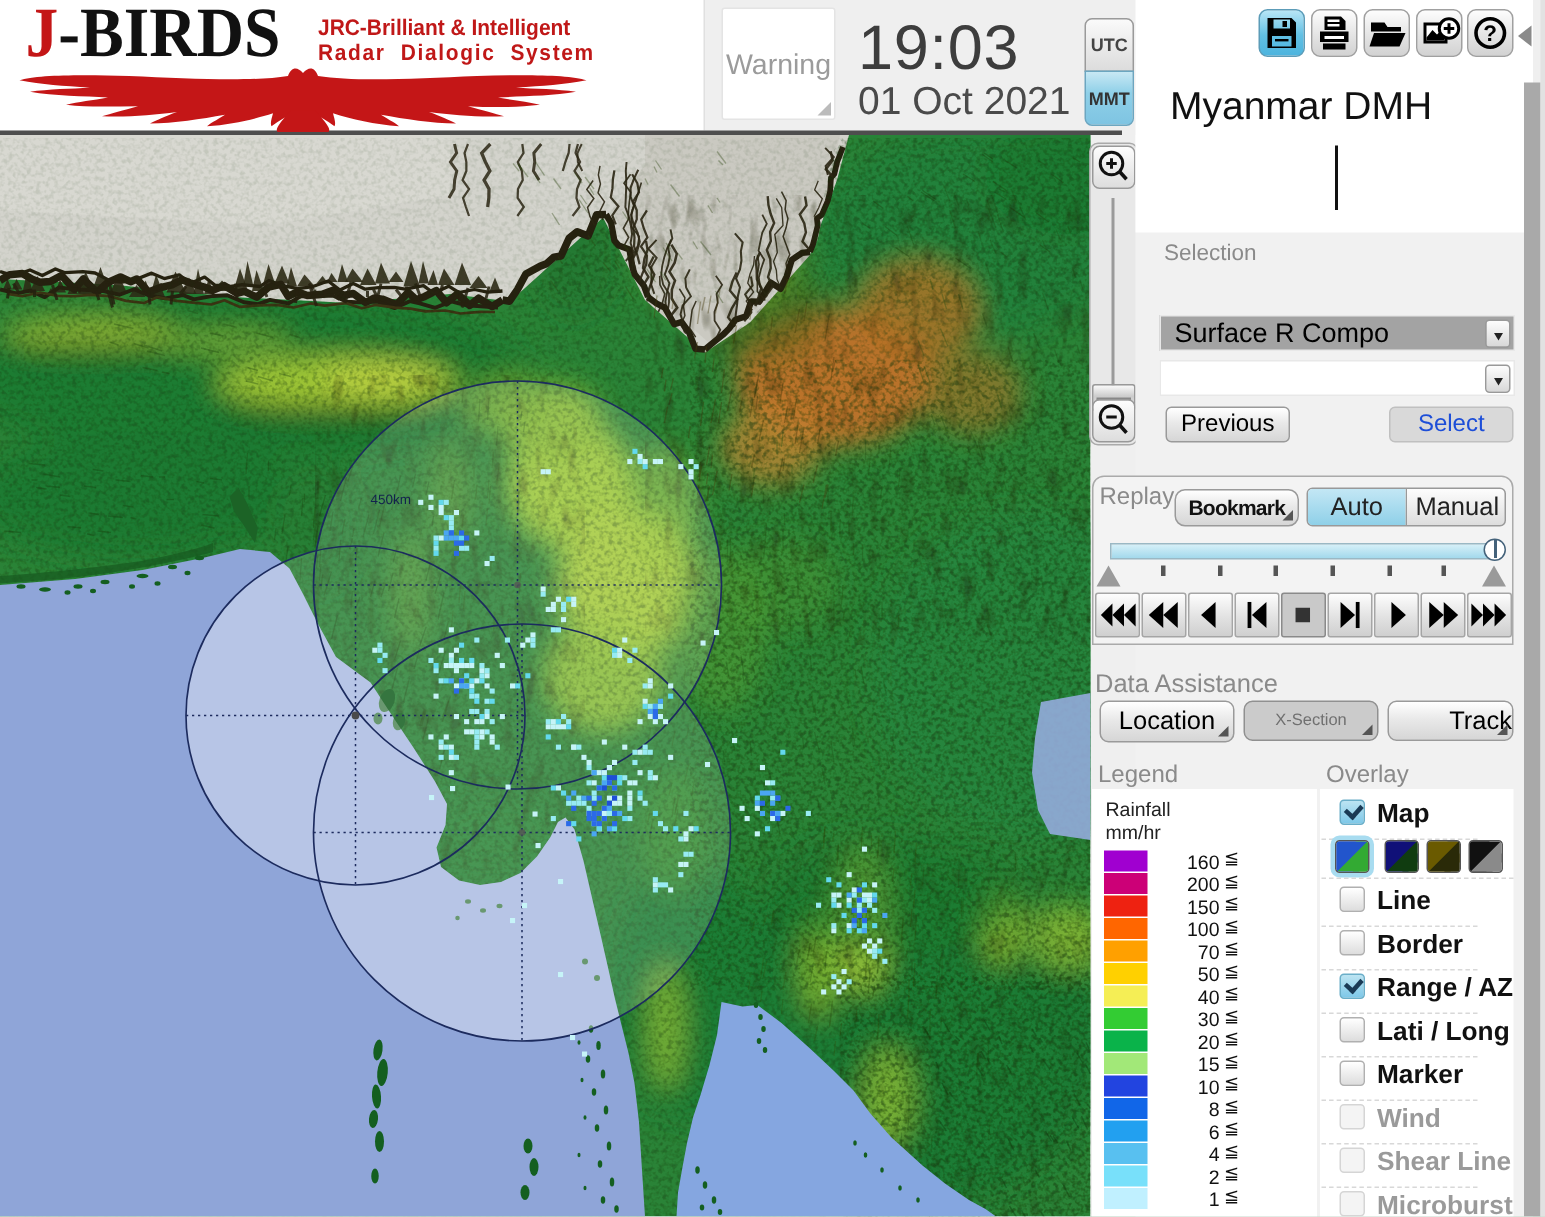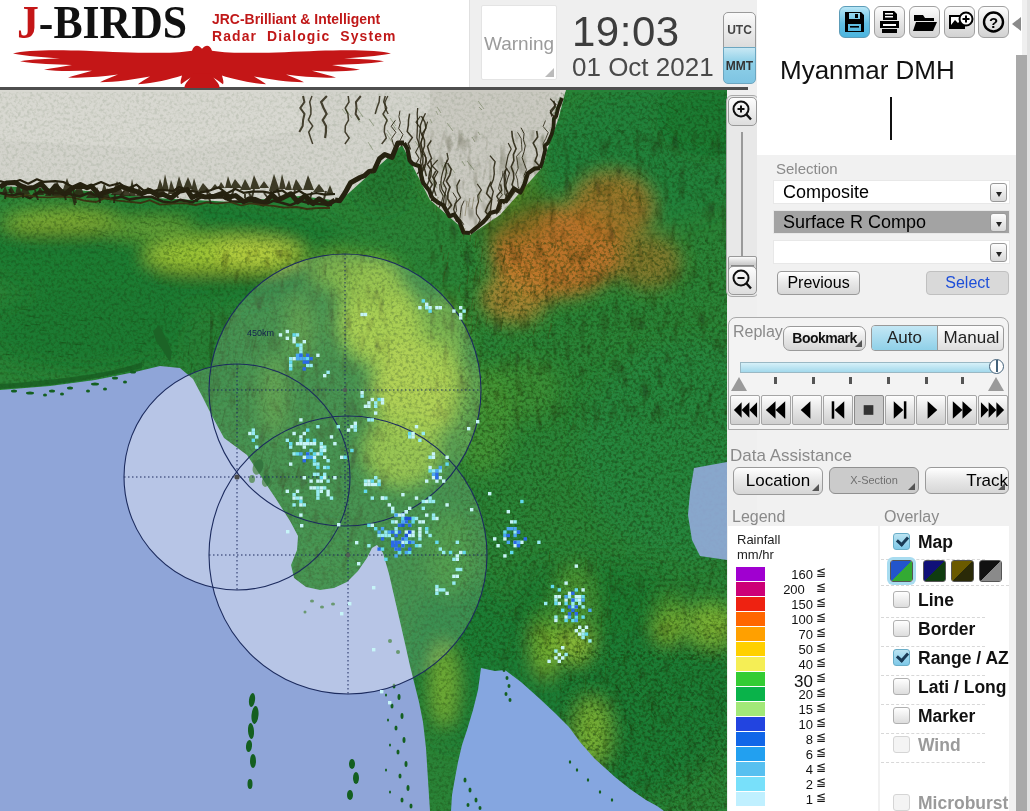--- a/index.html
+++ b/index.html
@@ -1394,24 +1394,20 @@
           <line x1="17.5" y1="16.5" x2="22" y2="21.5" stroke="#111" stroke-width="2.4"></line>
         </svg>
  </div>
 </div>
 
 <div class="abs" style="left:757px;top:90px;width:265px;height:721px;background:#f1f1f1"></div>
 <div class="abs" style="left:757px;top:90px;width:265px;height:65px;background:#fff"></div>
 <div class="abs" style="left:775px;top:93px;width:234px;height:47px;background:#fff"></div>
 <div class="abs" style="left:890px;top:97px;width:1.5px;height:43px;background:#111"></div>
 <div class="abs" style="left:776px;top:160px;font-size:15px;color:#8a8a8a">Selection</div>
-<div class="abs" style="left:773px;top:180px;width:237px;height:24px;background:#fff;border:1px solid #e8e8e8">
-      <span style="position:absolute;left:9px;top:1px;font-size:18px;color:#000">Composite</span>
-      <span class="ddbtn"></span>
-    </div>
 <div class="abs" style="left:773px;top:210px;width:237px;height:24px;background:#a3a3a3;border:1px solid #e8e8e8">
       <span style="position:absolute;left:9px;top:1px;font-size:18px;color:#000">Surface R Compo</span>
       <span class="ddbtn"></span>
     </div>
 <div class="abs" style="left:773px;top:240px;width:237px;height:24px;background:#fff;border:1px solid #e8e8e8">
       <span class="ddbtn"></span>
     </div>
 <div class="abs btn" style="left:777px;top:271px;width:83px;height:24px;text-align:center;font-size:16px;line-height:22px;color:#000">Previous</div>
 <div class="abs" style="left:926px;top:271px;width:83px;height:24px;background:#d9d9d9;border:1px solid #c0c0c0;border-radius:4px;text-align:center;font-size:16px;line-height:22px;color:#1d4ed8">Select</div>
 
@@ -1475,39 +1471,39 @@
 <div class="abs fold" style="left:829px;top:467px;width:90px;height:27px;background:#cbcbcb;border:1px solid #909090;border-radius:6px;text-align:center;font-size:11px;line-height:25px;color:#707070">X-Section</div>
 <div class="abs btn fold" style="left:925px;top:467px;width:84px;height:27px;border-radius:6px;text-align:right;font-size:17px;line-height:25px;color:#000">Track</div>
 
 <div class="abs" style="left:732px;top:508px;font-size:16px;color:#8a8a8a">Legend</div>
     <div class="abs" style="left:728px;top:526px;width:150px;height:285px;background:#fff"></div>
     <div class="abs" style="left:737px;top:532px;font-size:13px;color:#222;line-height:15px">Rainfall<br>mm/hr</div>
     <div class="abs" style="left:736px;top:566.5px;width:29px;height:14px;background:#a000d0"></div>
     <div class="abs" style="left:775px;top:566.5px;width:38px;text-align:right;font-size:13px;color:#111">160</div>
     <div class="abs" style="left:816px;top:564.5px;font-size:12px;color:#111">≦</div>
     <div class="abs" style="left:736px;top:581.5px;width:29px;height:14px;background:#cc0077"></div>
-    <div class="abs" style="left:775px;top:581.5px;width:38px;text-align:center;font-size:13px;color:#111">200</div>
+    <div class="abs" style="left:775px;top:581.5px;width:38px;text-align:right;font-size:13px;color:#111">200</div>
     <div class="abs" style="left:816px;top:579.5px;font-size:12px;color:#111">≦</div>
     <div class="abs" style="left:736px;top:596.6px;width:29px;height:14px;background:#ee2211"></div>
     <div class="abs" style="left:775px;top:596.6px;width:38px;text-align:right;font-size:13px;color:#111">150</div>
     <div class="abs" style="left:816px;top:594.6px;font-size:12px;color:#111">≦</div>
     <div class="abs" style="left:736px;top:611.6px;width:29px;height:14px;background:#ff6600"></div>
     <div class="abs" style="left:775px;top:611.6px;width:38px;text-align:right;font-size:13px;color:#111">100</div>
     <div class="abs" style="left:816px;top:609.6px;font-size:12px;color:#111">≦</div>
     <div class="abs" style="left:736px;top:626.7px;width:29px;height:14px;background:#ffa000"></div>
     <div class="abs" style="left:775px;top:626.7px;width:38px;text-align:right;font-size:13px;color:#111">70</div>
     <div class="abs" style="left:816px;top:624.7px;font-size:12px;color:#111">≦</div>
     <div class="abs" style="left:736px;top:641.7px;width:29px;height:14px;background:#ffd000"></div>
     <div class="abs" style="left:775px;top:641.7px;width:38px;text-align:right;font-size:13px;color:#111">50</div>
     <div class="abs" style="left:816px;top:639.7px;font-size:12px;color:#111">≦</div>
     <div class="abs" style="left:736px;top:656.8px;width:29px;height:14px;background:#f5ee55"></div>
     <div class="abs" style="left:775px;top:656.8px;width:38px;text-align:right;font-size:13px;color:#111">40</div>
     <div class="abs" style="left:816px;top:654.8px;font-size:12px;color:#111">≦</div>
     <div class="abs" style="left:736px;top:671.8px;width:29px;height:14px;background:#33cc33"></div>
-    <div class="abs" style="left:775px;top:671.8px;width:38px;text-align:right;font-size:17px;color:#111">30</div>
+    <div class="abs" style="left:775px;top:671.8px;width:38px;text-align:right;font-size:13px;color:#111">30</div>
     <div class="abs" style="left:816px;top:669.8px;font-size:12px;color:#111">≦</div>
     <div class="abs" style="left:736px;top:686.9px;width:29px;height:14px;background:#0ab34a"></div>
     <div class="abs" style="left:775px;top:686.9px;width:38px;text-align:right;font-size:13px;color:#111">20</div>
     <div class="abs" style="left:816px;top:684.9px;font-size:12px;color:#111">≦</div>
     <div class="abs" style="left:736px;top:701.9px;width:29px;height:14px;background:#a2e878"></div>
     <div class="abs" style="left:775px;top:701.9px;width:38px;text-align:right;font-size:13px;color:#111">15</div>
     <div class="abs" style="left:816px;top:699.9px;font-size:12px;color:#111">≦</div>
     <div class="abs" style="left:736px;top:717.0px;width:29px;height:14px;background:#2244e0"></div>
     <div class="abs" style="left:775px;top:717.0px;width:38px;text-align:right;font-size:13px;color:#111">10</div>
     <div class="abs" style="left:816px;top:715.0px;font-size:12px;color:#111">≦</div>
@@ -1549,20 +1545,24 @@
       <span class="ovlabel">Lati / Long</span>
     </div>
     <div class="ovrow" style="left:881px;top:705px">
       <span class="cb"></span>
       <span class="ovlabel">Marker</span>
     </div>
     <div class="ovrow" style="left:881px;top:734px">
       <span class="cb dis"></span>
       <span class="ovlabel dis">Wind</span>
     </div>
+    <div class="ovrow" style="left:881px;top:763px">
+      <span class="cb dis"></span>
+      <span class="ovlabel dis">Shear Line</span>
+    </div>
     <div class="ovrow" style="left:881px;top:792px">
       <span class="cb dis"></span>
       <span class="ovlabel dis">Microburst</span>
     </div>
     <div class="abs" style="left:890px;top:560px;width:23px;height:22px;box-shadow:0 0 0 3px #a8dcf0;border:1px solid #555;border-radius:3px;overflow:hidden">
       <div style="position:absolute;width:34px;height:34px;left:-17px;top:-6px;background:#2255cc;transform:rotate(45deg);transform-origin:center"></div>
       <div style="position:absolute;width:34px;height:34px;left:9px;top:-6px;background:#33aa33;transform:rotate(45deg)"></div>
       <div style="position:absolute;inset:0;background:linear-gradient(135deg,#2255cc 49%,#33aa33 51%)"></div>
     </div>
     <div class="abs" style="left:923px;top:560px;width:23px;height:22px;border:1px solid #555;border-radius:3px;overflow:hidden">

